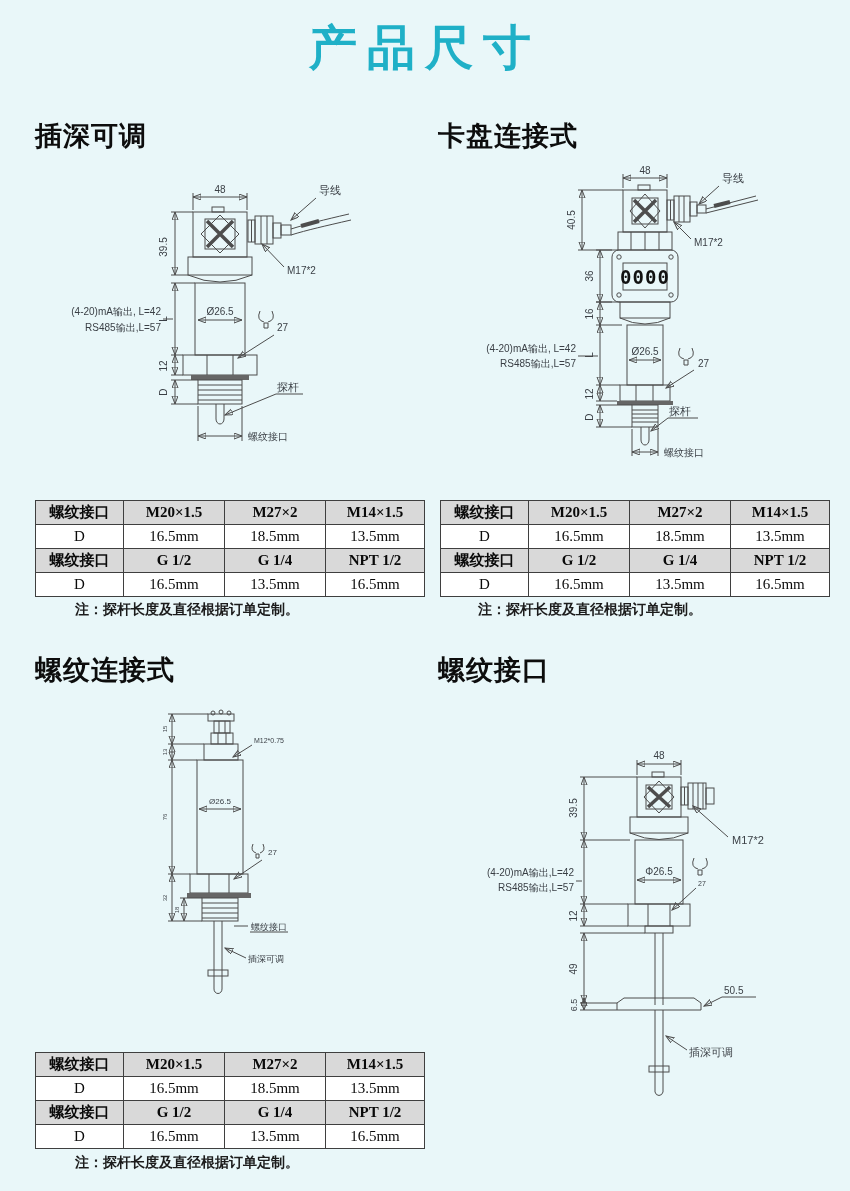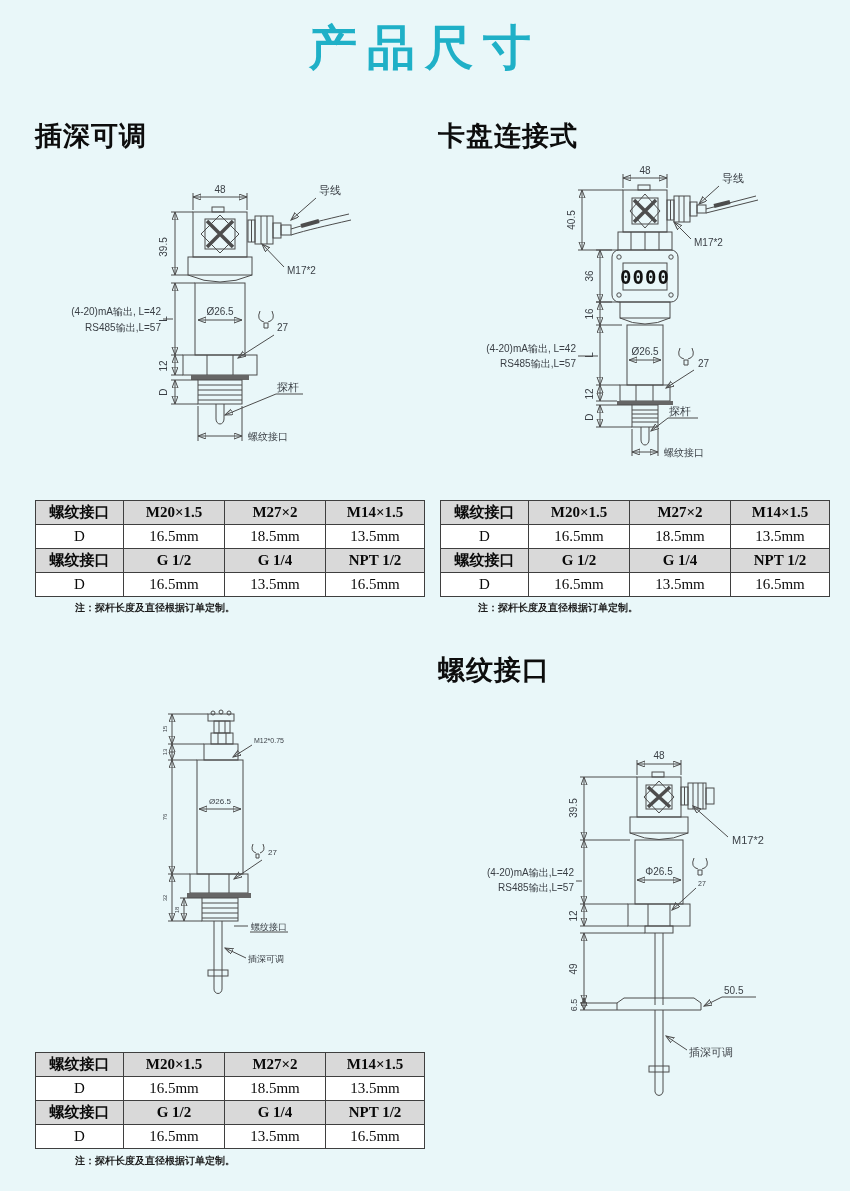--- a/index.html
+++ b/index.html
@@ -13,31 +13,32 @@
   .drw .fl{fill:#666;stroke:none}
   .drw .xx{stroke-width:3.5}
   .drw text{fill:#3a3f45;stroke:none;font-family:"Liberation Sans",sans-serif}
   .drw .dim{font-size:10px}
   .drw .cjk{font-size:11px}
   .drw .lcd{font-family:"DejaVu Sans Mono",monospace;font-weight:bold;font-size:19px;fill:#111;letter-spacing:1px}
   .spec{position:absolute;border-collapse:collapse;table-layout:fixed;
         font-family:"Liberation Serif",serif;font-size:15px;color:#0a0a0a;background:#fff}
   .spec td{border:1px solid #3f3f3f;text-align:center;height:23px;padding:0}
   .spec tr.hd td{background:#d9d9d9;font-weight:600}
-  .note{position:absolute;font-size:10px;font-weight:700;color:#1c1c1c}
+  .note{position:absolute;font-size:14px;font-weight:700;color:#1c1c1c}
 </style>
 </head>
 <body>
 
 <div class="page">
 
   <div class="title">产品尺寸</div>
 
   <div class="sec" style="left:35px;top:118px">插深可调</div>
   <div class="sec" style="left:438px;top:118px">卡盘连接式</div>
+  <div class="sec" style="left:35px;top:652px">螺纹连接式</div>
   <div class="sec" style="left:438px;top:652px">螺纹接口</div>
 
   <svg class="drw" style="left:55px;top:163px" width="360" height="300" viewBox="0 0 360 300">
     <defs>
       <marker id="ar1" markerWidth="9" markerHeight="8" refX="8" refY="3" orient="auto-start-reverse">
         <path d="M0,0L8,3L0,6Z" fill="#4d4d4d" stroke="none"></path>
         </marker>
     </defs>
 
     <rect x="157" y="44" width="12" height="5"></rect>

